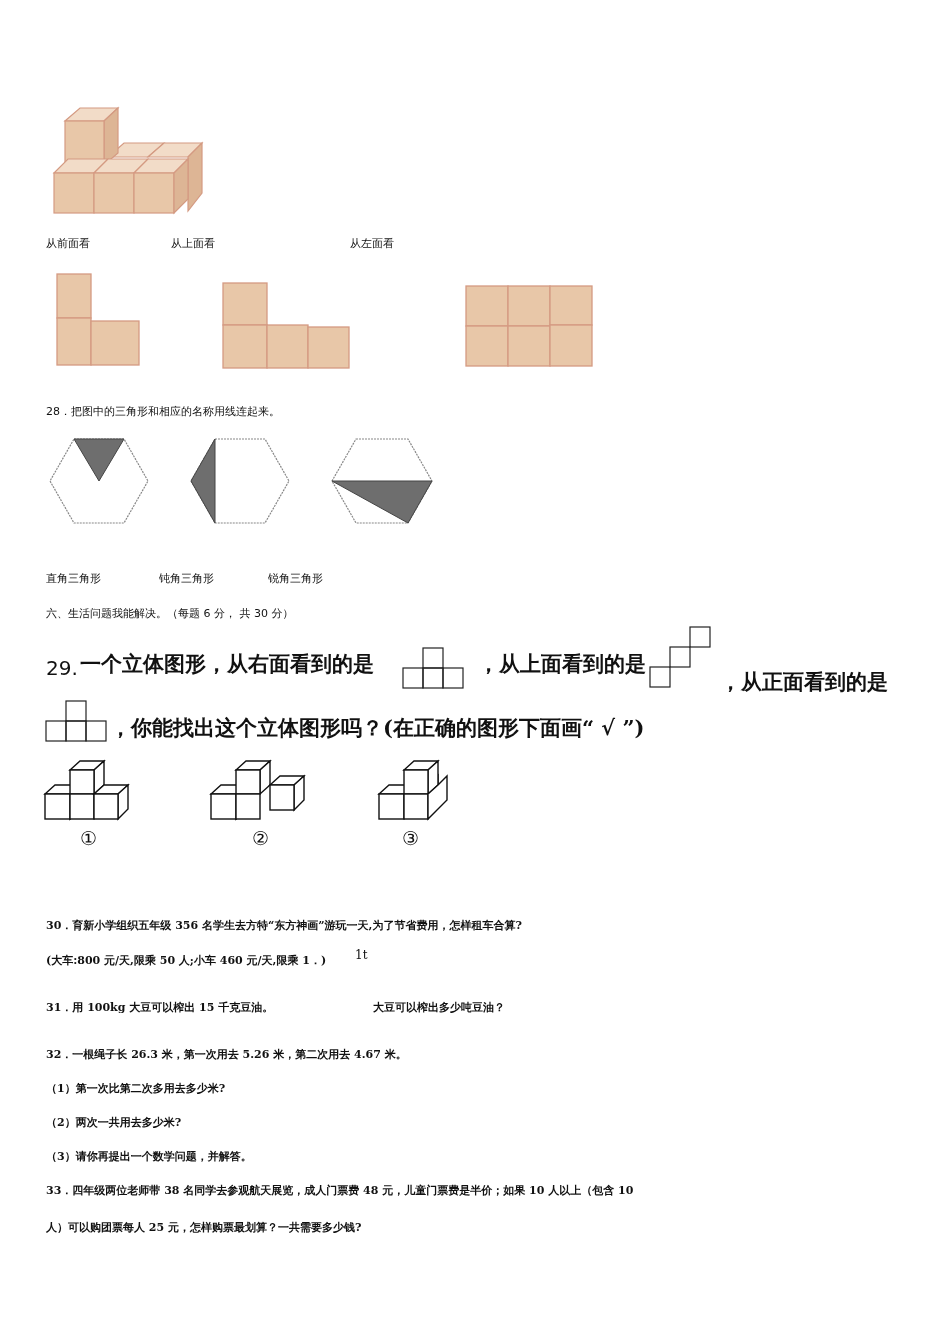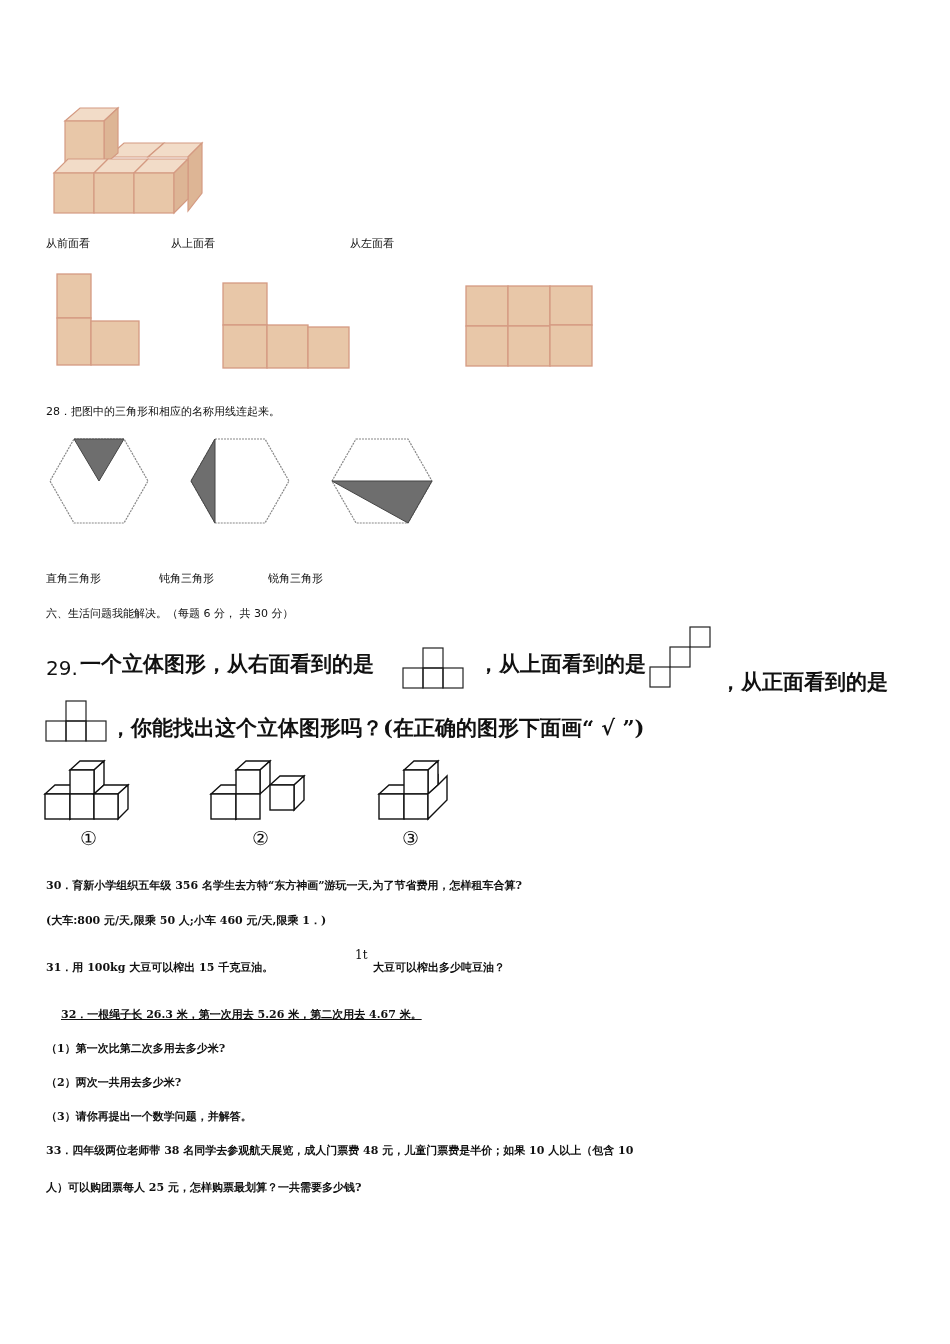--- a/index.html
+++ b/index.html
@@ -1,20 +1,20 @@
 <!DOCTYPE html>
 <html><head>
 <meta charset="utf-8">
 <style>
   html, body { margin: 0; padding: 0; background: #ffffff; }
   body { width: 950px; height: 1344px; position: relative; overflow: hidden;
          font-family: "DejaVu Serif", "Liberation Serif", serif; color: #111; }
   .abs { position: absolute; }
   .txt { font-size: 11px; white-space: nowrap; line-height: 1; }
-  .bold { font-weight: bold; }
+  .bold { font-weight: bold; margin-top: 40px; }
   .sans { font-family: "DejaVu Sans", "Liberation Sans", sans-serif; }
   .big { font-size: 21px; font-weight: bold; white-space: nowrap; line-height: 1; }
   svg { position: absolute; overflow: visible; }
 </style>
 </head>
 <body>
 
 <svg style="left:50px;top:105px;" width="160" height="110" viewBox="0 0 160 110">
   <g stroke="#D49A82" stroke-width="1.2">
 
@@ -169,19 +169,19 @@
 <div class="abs txt" style="left:252px;top:829px;font-size:19px;">②</div>
 <div class="abs txt" style="left:402px;top:829px;font-size:19px;">③</div>
 
 <div class="abs txt bold" style="left:46px;top:880px;">30．育新小学组织五年级 356 名学生去方特“东方神画”游玩一天,为了节省费用，怎样租车合算?</div>
 <div class="abs txt bold" style="left:46px;top:915px;">(大车:800 元/天,限乘 50 人;小车 460 元/天,限乘 1．)</div>
 
 <div class="abs txt bold" style="left:46px;top:962px;">31．用 100kg 大豆可以榨出 15 千克豆油。</div>
 <div class="abs txt" style="left:355px;top:949px;font-size:12px;">1t</div>
 <div class="abs txt bold" style="left:373px;top:962px;">大豆可以榨出多少吨豆油？</div>
 
-<div class="abs txt bold" style="left:61px;top:1009px;text-decoration:underline;">32．一根绳子长 26.3 米，第一次用去 5.26 米，第二次用去 4.67 米。</div>
+<div class="abs txt bold" style="left:46px;top:1009px;">32．一根绳子长 26.3 米，第一次用去 5.26 米，第二次用去 4.67 米。</div>
 <div class="abs txt bold" style="left:46px;top:1043px;">（1）第一次比第二次多用去多少米?</div>
 <div class="abs txt bold" style="left:46px;top:1077px;">（2）两次一共用去多少米?</div>
 <div class="abs txt bold" style="left:46px;top:1111px;">（3）请你再提出一个数学问题，并解答。</div>
 
 <div class="abs txt bold" style="left:46px;top:1145px;">33．四年级两位老师带 38 名同学去参观航天展览，成人门票费 48 元，儿童门票费是半价；如果 10 人以上（包含 10</div>
 <div class="abs txt bold" style="left:46px;top:1182px;">人）可以购团票每人 25 元，怎样购票最划算？一共需要多少钱?</div>
 
 </body></html>

